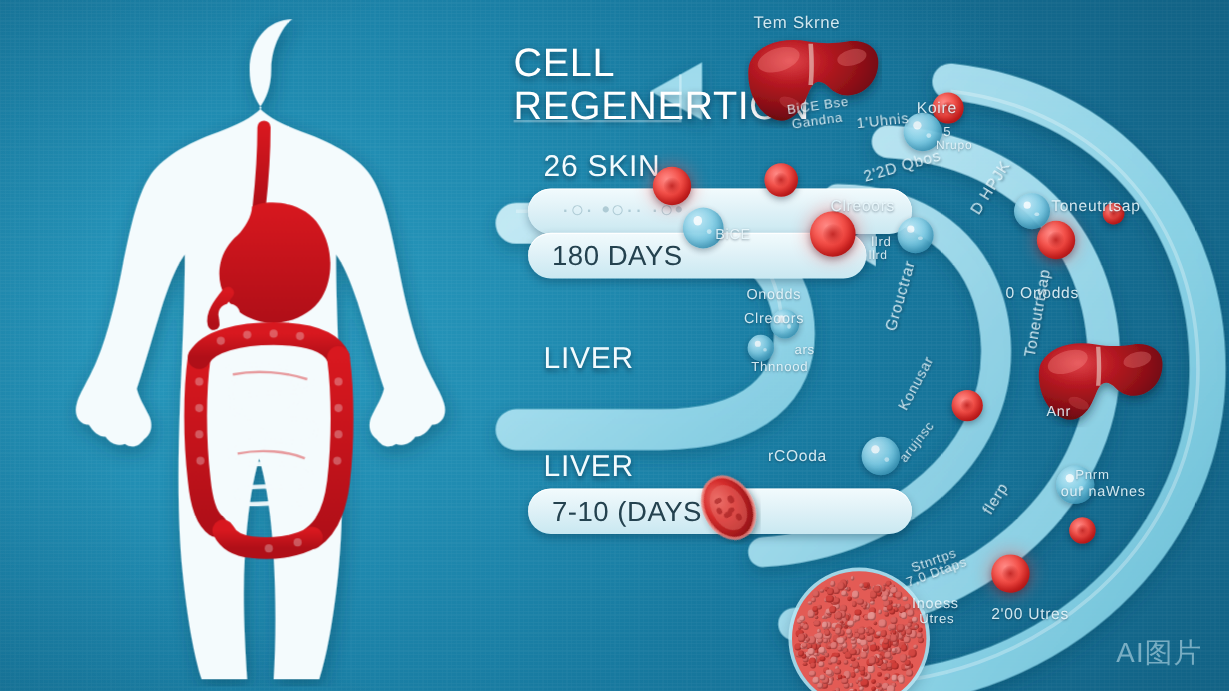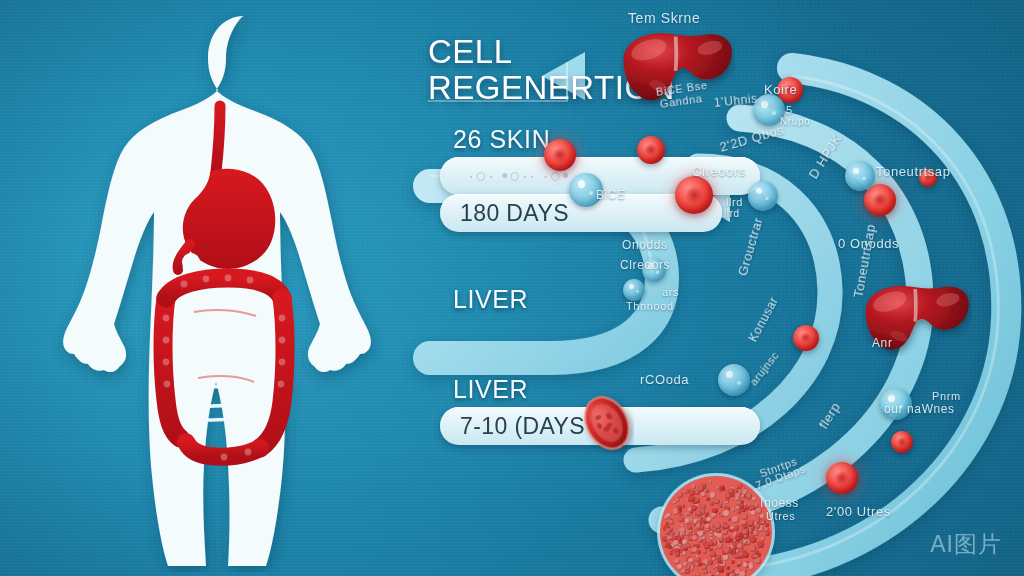--- a/index.html
+++ b/index.html
@@ -891,21 +891,21 @@
       <span class="blob" style="left:622px;top:238px;font-size:12px;transform:rotate(0deg);transform-origin:left center;">Onodds</span>
       <span class="blob" style="left:620px;top:258px;font-size:12px;transform:rotate(0deg);transform-origin:left center;">Clreoors</span>
       <span class="blob" style="left:742px;top:268px;font-size:13px;transform:rotate(-74deg);transform-origin:left center;">Grouctrar</span>
       <span class="blob sm" style="left:662px;top:286px;font-size:11px;transform:rotate(0deg);transform-origin:left center;">ars</span>
       <span class="blob" style="left:858px;top:290px;font-size:13px;transform:rotate(-80deg);transform-origin:left center;">Toneutrtsap</span>
       <span class="blob sm" style="left:626px;top:300px;font-size:11px;transform:rotate(0deg);transform-origin:left center;">Thnnood</span>
       <span class="blob" style="left:752px;top:334px;font-size:12px;transform:rotate(-62deg);transform-origin:left center;">Konusar</span>
       <span class="blob" style="left:640px;top:372px;font-size:13px;transform:rotate(0deg);transform-origin:left center;">rCOoda</span>
       <span class="blob sm" style="left:752px;top:378px;font-size:11px;transform:rotate(-52deg);transform-origin:left center;">arujnsc</span>
       <span class="blob" style="left:872px;top:336px;font-size:12px;transform:rotate(0deg);transform-origin:left center;">Anr</span>
-      <span class="blob sm" style="left:896px;top:390px;font-size:11px;transform:rotate(0deg);transform-origin:left center;margin-left:36px;">Pnrm</span>
+      <span class="blob sm" style="left:896px;top:390px;font-size:11px;transform:rotate(0deg);transform-origin:left center;">Pnrm</span>
       <span class="blob" style="left:884px;top:402px;font-size:12px;transform:rotate(0deg);transform-origin:left center;">our naWnes</span>
       <span class="blob" style="left:822px;top:420px;font-size:13px;transform:rotate(-58deg);transform-origin:left center;">flerp</span>
       <span class="blob sm" style="left:760px;top:468px;font-size:11px;transform:rotate(-20deg);transform-origin:left center;">Stnrtps</span>
       <span class="blob sm" style="left:756px;top:480px;font-size:11px;transform:rotate(-20deg);transform-origin:left center;">7,0 Dtaps</span>
       <span class="blob" style="left:760px;top:496px;font-size:12px;transform:rotate(0deg);transform-origin:left center;">Inoess</span>
       <span class="blob sm" style="left:766px;top:510px;font-size:11px;transform:rotate(0deg);transform-origin:left center;">Utres</span>
       <span class="blob" style="left:826px;top:504px;font-size:13px;transform:rotate(0deg);transform-origin:left center;">2'00 Utres</span>
     </div>
 
   <div class="watermark">AI图片</div>

